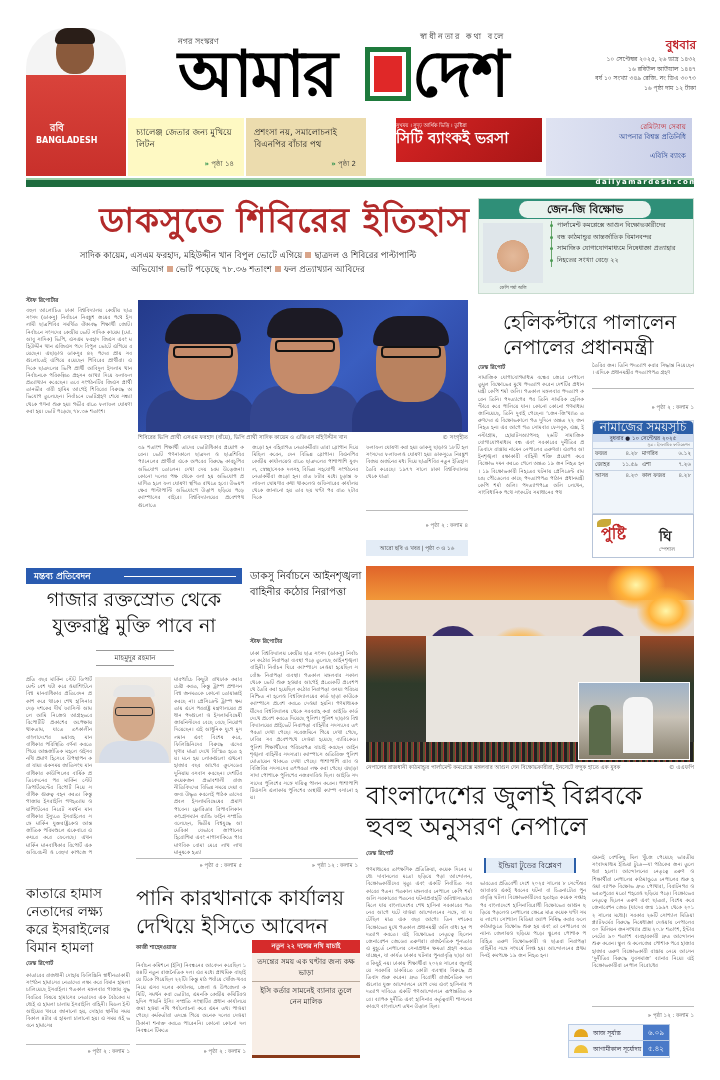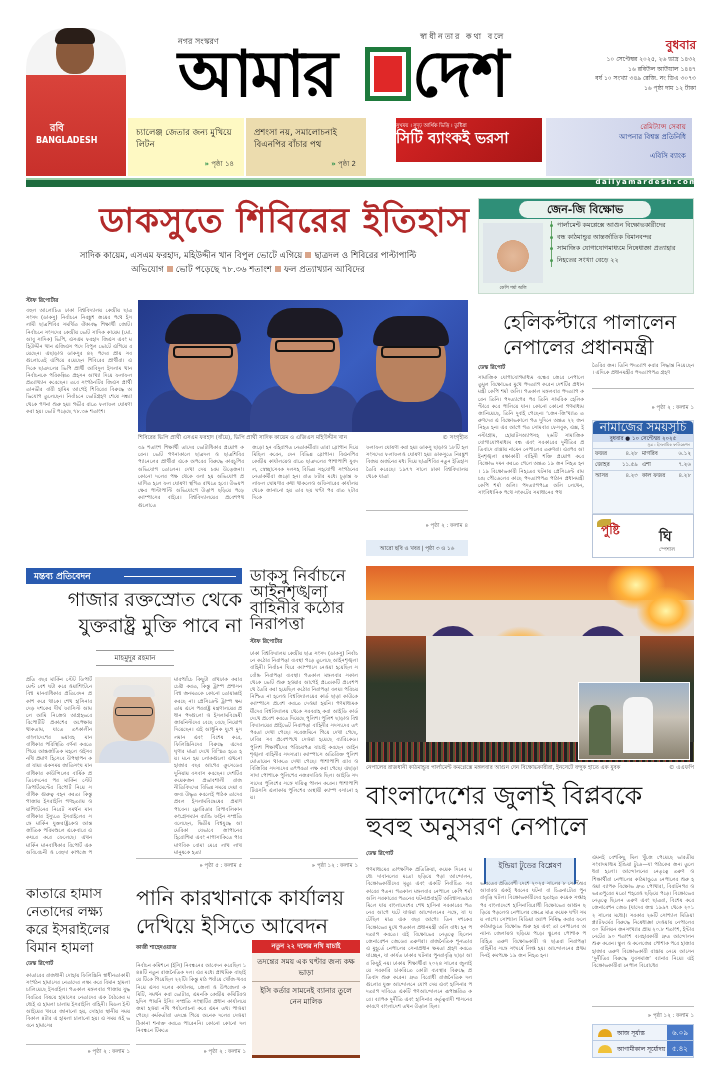--- a/index.html
+++ b/index.html
@@ -60,59 +60,59 @@
 .heli-title{left:503px;top:310px;width:216px;font-size:19.5px;line-height:25px;color:#111}
 
 .prayer{left:592px;top:420px;width:102px;height:94px;background:#f0f5fa;border:1px solid #c8d4e4}
 .prayer-head{background:#2c5fa8;color:#fff;font-size:12px;text-align:center;height:13px;line-height:13px;border-radius:4px 4px 0 0}
 .prayer-date{background:#cfdcf0;font-size:5.5px;text-align:center;height:8px;line-height:8px;color:#223}
 .prayer-src{font-size:4px;text-align:right;padding-right:3px;color:#555;height:6px;line-height:6px}
 .prayer table{width:100%;border-collapse:collapse;font-size:5.5px}
 .prayer td{border-top:1px solid #c8d4e4;padding:1px 2px;color:#222}
 .prayer td.num{text-align:right;color:#444}
 .pushti{left:592px;top:514px;width:102px;height:44px;border:1px solid #b7c4d8;background:#fff}
-.pushti .p{position:absolute;left:8px;top:6px;font-size:12px;font-weight:bold;color:#c02828;font-family:Liberation Mono, monospace}
+.pushti .p{position:absolute;left:8px;top:6px;font-size:16px;font-weight:bold;color:#c02828;font-family:Liberation Mono, monospace}
 .pushti .g{position:absolute;left:66px;top:10px;font-size:14px;font-weight:bold;color:#222}
 .pushti .s{position:absolute;left:66px;top:31px;font-size:5px;color:#555}
 .pushti .leaf{position:absolute;left:4px;top:4px;width:14px;height:8px;border-radius:50% 0;background:#c9a93a}
 
 .op-band{left:26px;top:568px;width:216px;height:16px;background:#2a5bb0;color:#fff;font-size:9px;font-weight:bold;line-height:16px;padding-left:8px}
 .op-band:after{content:"";position:absolute;left:98px;right:6px;top:8px;border-top:1px solid #fff}
-.op-title{left:26px;top:586px;width:216px;font-size:19px;line-height:26px;text-align:right;color:#111}
+.op-title{left:26px;top:586px;width:216px;font-size:19px;line-height:26px;text-align:center;color:#111}
 .op-author{left:96px;top:650px;width:78px;font-size:7px;text-align:center;border-top:1px solid #999;border-bottom:1px solid #999;padding:1px 0;color:#222}
 .op-photo{left:95px;top:677px;width:76px;height:86px;background:linear-gradient(#f0ece6,#e8e2da);overflow:hidden}
 .op-photo .f{position:absolute;left:18px;top:12px;width:42px;height:52px;border-radius:45%;background:#d3a98a}
 .op-photo .h{position:absolute;left:18px;top:8px;width:42px;height:12px;border-radius:20px 20px 4px 4px;background:#e6e6e6}
 .op-photo .gl{position:absolute;left:20px;top:30px;width:38px;height:9px;border:1.5px solid #333;border-radius:3px}
 .op-photo .sh{position:absolute;left:4px;top:64px;width:70px;height:30px;border-radius:20px 20px 0 0;background:#d7dde8}
 
-.sec-title{left:250px;top:568px;width:112px;font-size:16px;line-height:16px;color:#111}
+.sec-title{left:250px;top:568px;width:112px;font-size:10px;line-height:16px;color:#111}
 
 .np-photo{left:366px;top:566px;width:328px;height:196px;overflow:hidden;background:linear-gradient(#e0642a 0,#f29a3a 18%,#b04a26 30%,#2e3a2a 60%,#3a3a36 100%)}
 .np-bldg{position:absolute;left:0;top:34px;width:100%;height:36px;background:#e8dcd2}
 .np-bldg2{position:absolute;left:60px;top:70px;width:214px;height:120px;background:#e8e4de}
 .np-dome{position:absolute;top:60px;width:54px;height:32px;border-radius:28px 28px 0 0;background:#3a2f6a}
 .np-fire{position:absolute;width:60px;height:50px;border-radius:50%;background:radial-gradient(#fff6a8,#ffb23a 40%,rgba(240,100,30,0) 70%)}
 .np-crowd{position:absolute;left:0;bottom:0;width:100%;height:20px;background:repeating-linear-gradient(90deg,#222 0 3px,#553 3px 5px,#a33 5px 6px)}
 .np-inset{position:absolute;left:212px;top:116px;width:112px;height:78px;border:1px solid #fff;background:linear-gradient(#9fb3c8,#c9c3b8 45%,#8a8270)}
 .np-inset .man{position:absolute;left:44px;top:14px;width:30px;height:56px;background:#f4f4f4;border-radius:10px 10px 0 0}
 .np-inset .man2{position:absolute;left:10px;top:22px;width:22px;height:50px;background:#5a6a4a;border-radius:8px 8px 0 0}
 .np-caption{left:366px;top:764px;width:328px;font-size:5.5px;color:#333}
 .np-caption span{float:right;color:#555}
 .bd-title{left:366px;top:780px;width:328px;font-size:25px;line-height:31px;color:#111}
-.it-tag{left:484px;top:858px;width:92px;height:26px;background:#e3edf8;border-left:2px solid #2c5fa8;border-right:2px solid #2c5fa8;font-size:7.5px;text-align:center;line-height:15px;color:#223}
+.it-tag{left:484px;top:858px;width:92px;height:15px;background:#e3edf8;border-left:2px solid #2c5fa8;border-right:2px solid #2c5fa8;font-size:7.5px;text-align:center;line-height:15px;color:#223}
 
 .q-title{left:26px;top:884px;width:100px;font-size:13.5px;line-height:18px;color:#111}
 .ec-title{left:136px;top:884px;width:216px;font-size:20.5px;line-height:28px;color:#111}
 .ec-box{left:252px;top:940px;width:108px;height:118px;background:#f8eee6;border-bottom:3px solid #8a3a1a}
 .ec-box-head{background:#d62b2b;color:#fff;font-size:6.5px;height:13px;line-height:13px;text-align:center;font-weight:bold}
 .ec-box .item{font-size:7.3px;line-height:11px;text-align:center;color:#222;border-bottom:1px solid #b8a89a;padding:3px 4px}
 .ec-box .item:last-child{border-bottom:none}
 
-.sun{left:592px;top:1024px;width:102px;height:34px;background:#eef3fa;border:1px solid #b9cbe4}
+.sun{left:568px;top:1024px;width:102px;height:34px;background:#eef3fa;border:1px solid #b9cbe4}
 .sun .row{position:relative;height:16px;border-bottom:1px solid #b9cbe4;font-size:6px;line-height:16px;padding-left:24px;color:#223}
 .sun .row:last-child{border-bottom:none}
 .sun .ico{position:absolute;left:5px;top:4px;width:14px;height:8px;border-radius:8px 8px 0 0;background:#e6a81e}
 .sun .val{position:absolute;right:0;top:0;width:26px;height:15px;background:#4a7ac8;color:#fff;text-align:center;font-size:7px}
 </style>
 </head>
 <body>
 
 <div class="abs player">
   <div class="head"></div>

